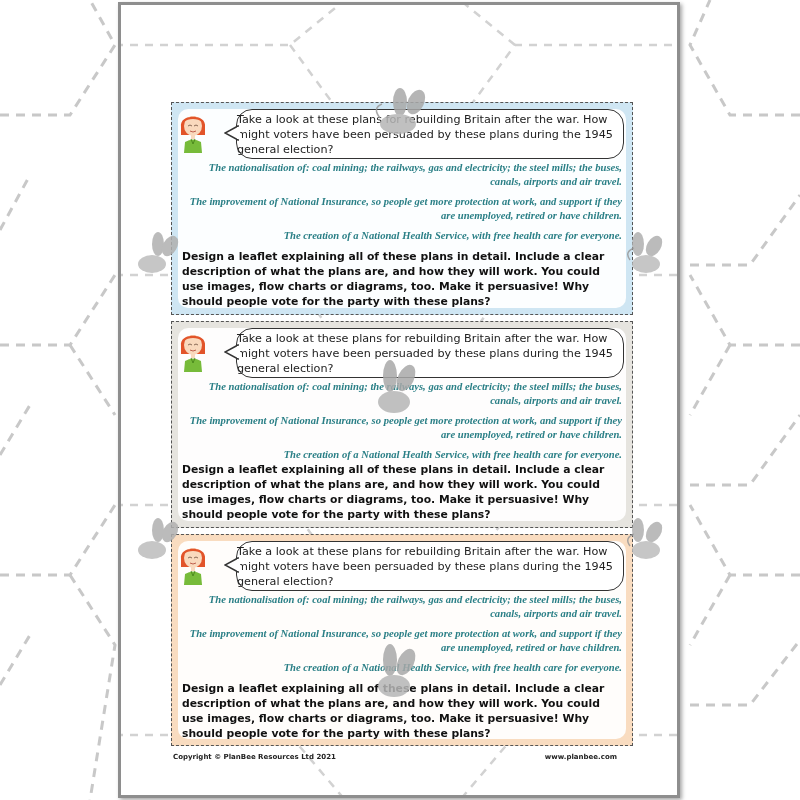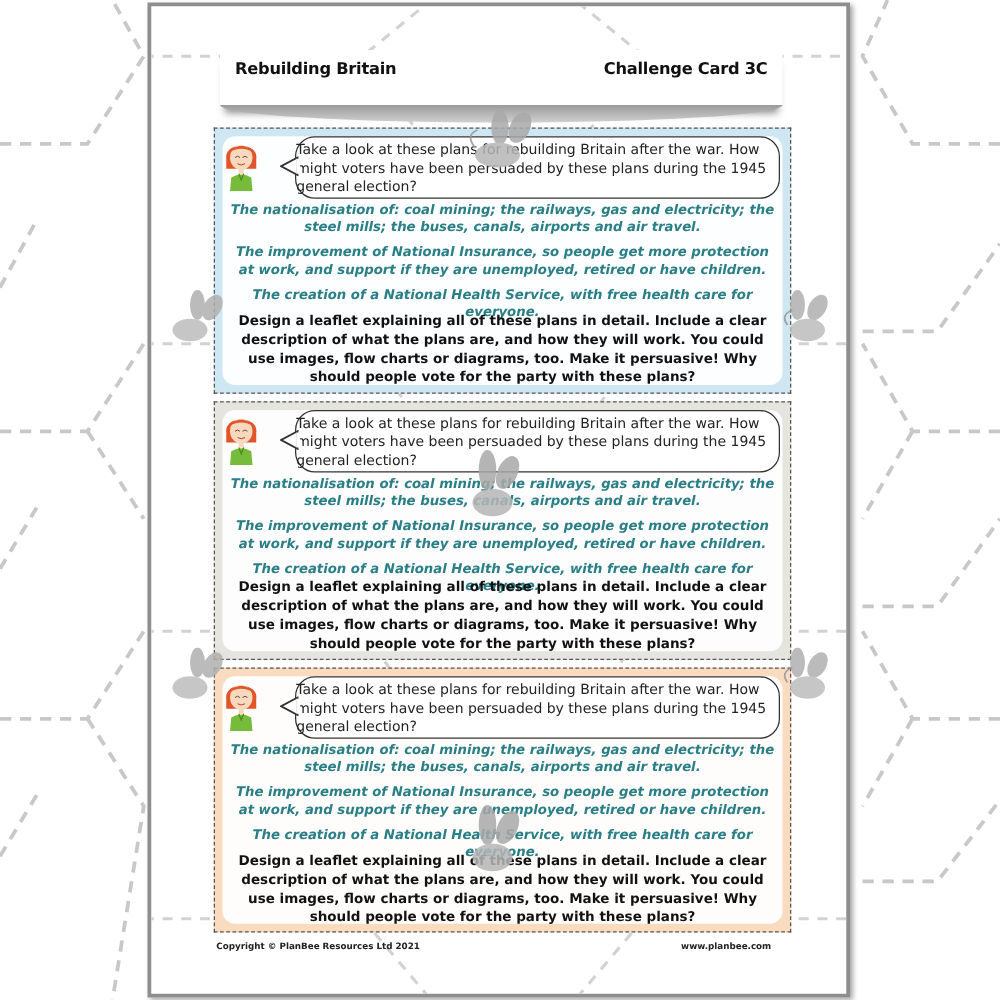--- a/index.html
+++ b/index.html
@@ -13,23 +13,23 @@
   .header .shadow{position:absolute;left:0;bottom:-12px;width:100%;height:14px;
           background:linear-gradient(#9a9a9a,#d0d0d0);border-radius:0 0 50% 50%/0 0 100% 100%;z-index:-1;}
   .header-title{position:absolute;left:12px;top:8px;font-family:"DejaVu Sans",sans-serif;font-weight:bold;font-size:13px;color:#111;letter-spacing:-0.2px;}
   .header-card{position:absolute;right:12px;top:8px;font-family:"DejaVu Sans",sans-serif;font-weight:bold;font-size:13px;color:#111;letter-spacing:-0.2px;}
   .card{position:absolute;left:50px;width:462px;border:1px dashed #555;box-sizing:border-box;z-index:2;}
   .card .inner{position:absolute;left:6px;right:6px;top:6px;bottom:6px;background:rgba(255,255,255,0.93);border-radius:10px;}
   .avatar{position:absolute;left:6px;top:6px;width:30px;height:44px;}
   .bubble{position:absolute;left:64px;top:6px;width:388px;height:50px;border:1.5px solid #333;border-radius:16px;background:#fff;
           font-size:11.2px;color:#222;text-align:left;line-height:15px;padding-top:2px;box-sizing:border-box;}
   .bubble-tail{position:absolute;left:52px;top:22px;width:16px;height:16px;}
-  .plans{position:absolute;left:10px;right:10px;top:58px;text-align:center;color:#2a7f86;font-style:italic;font-weight:bold;font-size:10.6px;line-height:14px;}
+  .plans{position:absolute;left:10px;right:10px;top:58px;text-align:right;color:#2a7f86;font-style:italic;font-weight:bold;font-size:10.6px;line-height:14px;font-family:Liberation Serif, serif;}
   .plans p{margin:0 0 6px 0;}
-  .task{position:absolute;left:10px;right:10px;text-align:center;color:#111;font-weight:bold;font-size:10.8px;line-height:15px;}
+  .task{position:absolute;left:10px;right:10px;text-align:left;color:#111;font-weight:bold;font-size:10.8px;line-height:15px;}
   .footer-left{position:absolute;left:52px;top:748px;font-size:7px;font-weight:bold;color:#222;z-index:3;}
   .footer-right{position:absolute;right:60px;top:748px;font-size:7px;font-weight:bold;color:#222;z-index:3;}
   .bee{position:absolute;z-index:4;opacity:0.85;}
 </style>
 </head>
 <body>
 
 <svg class="bg-hex" viewBox="0 0 800 800">
   <g stroke="#c8c8c8" stroke-width="3" stroke-dasharray="9 7" fill="none">
     <polyline points="0,115 70,115 115,45 90,0"></polyline>
@@ -68,25 +68,20 @@
       <polyline points="460,120 515,200 460,200"></polyline>
       <polyline points="345,350 290,430 345,430"></polyline>
       <polyline points="460,350 515,430 460,430"></polyline>
       <polyline points="345,580 290,660 345,660"></polyline>
       <polyline points="460,580 515,660 460,660"></polyline>
       <polyline points="115,45 115,275 115,505 115,735"></polyline>
       <polyline points="690,45 690,275 690,505 690,735"></polyline>
     </g>
   </svg>
 
-  <div class="header">
-    <div class="shadow"></div>
-    <span class="header-title">Rebuilding Britain</span>
-    <span class="header-card">Challenge Card 3C</span>
-  </div>
 
   <div class="card" style="top:97px;height:213px;background:#cfe6f3;">
     <div class="inner"></div>
     <svg class="avatar" viewBox="0 0 30 44">
       <path d="M3,18 C1,4 29,4 27,18 L27,26 L3,26 Z" fill="#e2542a"></path>
       <ellipse cx="15" cy="17" rx="9" ry="10" fill="#f9d9bd"></ellipse>
       <path d="M6,13 C8,6 22,6 24,13 C20,9 10,9 6,13Z" fill="#e2542a"></path>
       <path d="M10,17 q2,-2 4,0 M16,17 q2,-2 4,0" stroke="#6b4b3a" stroke-width="0.8" fill="none"></path>
       <path d="M12,22 q3,2 6,0" stroke="#b04030" stroke-width="0.8" fill="none"></path>
       <rect x="13" y="26" width="4" height="4" fill="#f9d9bd"></rect>

